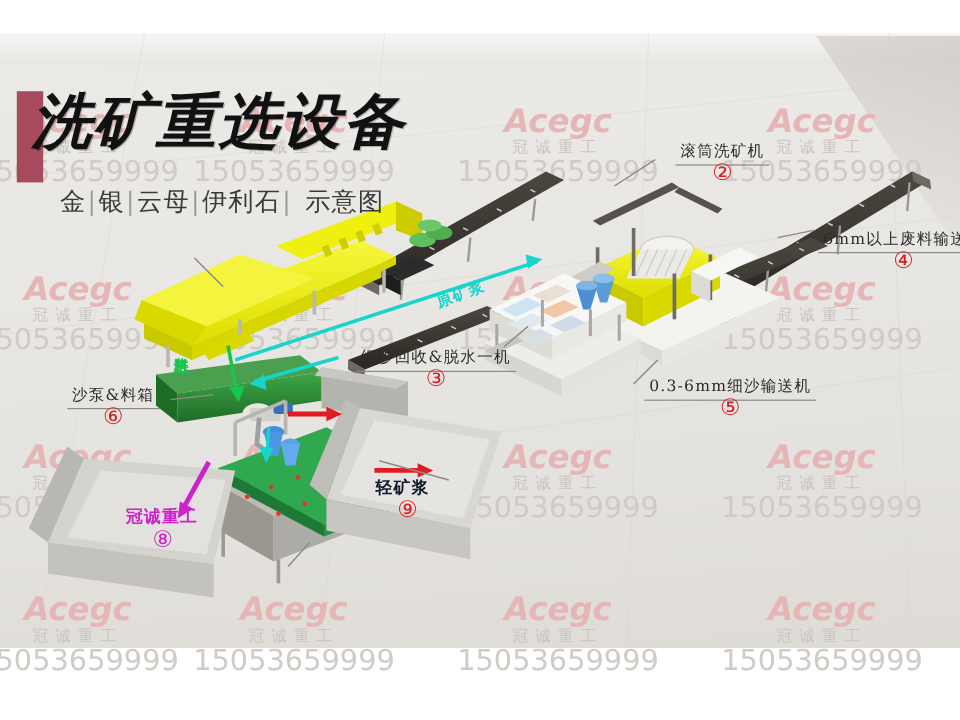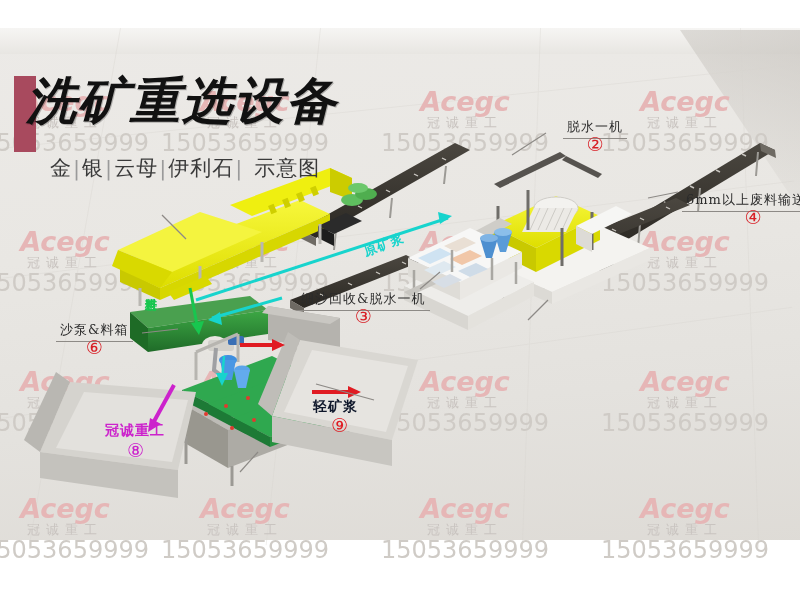--- a/index.html
+++ b/index.html
@@ -517,34 +517,38 @@
   <div class="title-wrap">
     <div class="title-bar"></div>
     <div class="title-main">洗矿重选设备</div>
     <div class="title-sub">
       <span>金</span><span class="sep">|</span><span>银</span><span class="sep">|</span><span>云母</span><span class="sep">|</span><span>伊利石</span><span class="sep">|</span><span class="tail">示意图</span>
     </div>
   </div>
 
 
   <div class="callout" style="left:563px;top:117px;">
-    <span class="ctext">脱水一机</span>
+    <span class="ctext">滚筒洗矿机</span>
     <span class="cnum">②</span>
   </div>
 
   <div class="callout" style="left:297px;top:289px;">
     <span class="ctext">细沙回收&amp;脱水一机</span>
     <span class="cnum">③</span>
   </div>
 
   <div class="callout" style="left:682px;top:190px;">
     <span class="ctext">6mm以上废料输送机</span>
     <span class="cnum">④</span>
   </div>
 
+  <div class="callout" style="left:537px;top:313px;">
+    <span class="ctext">0.3-6mm细沙输送机</span>
+    <span class="cnum">⑤</span>
+  </div>
 
   <div class="callout" style="left:56px;top:320px;text-decoration:underline;">
     <span class="ctext">沙泵&amp;料箱</span>
     <span class="cnum">⑥</span>
   </div>
 
 
   <div class="flowlabel cyan" style="left:363px;top:236px;transform:rotate(-20deg);">原矿浆</div>
 
   <div class="flowlabel green" style="left:142px;top:288px;writing-mode:vertical-rl;letter-spacing:0;font-size:12px;">进料浆</div>

